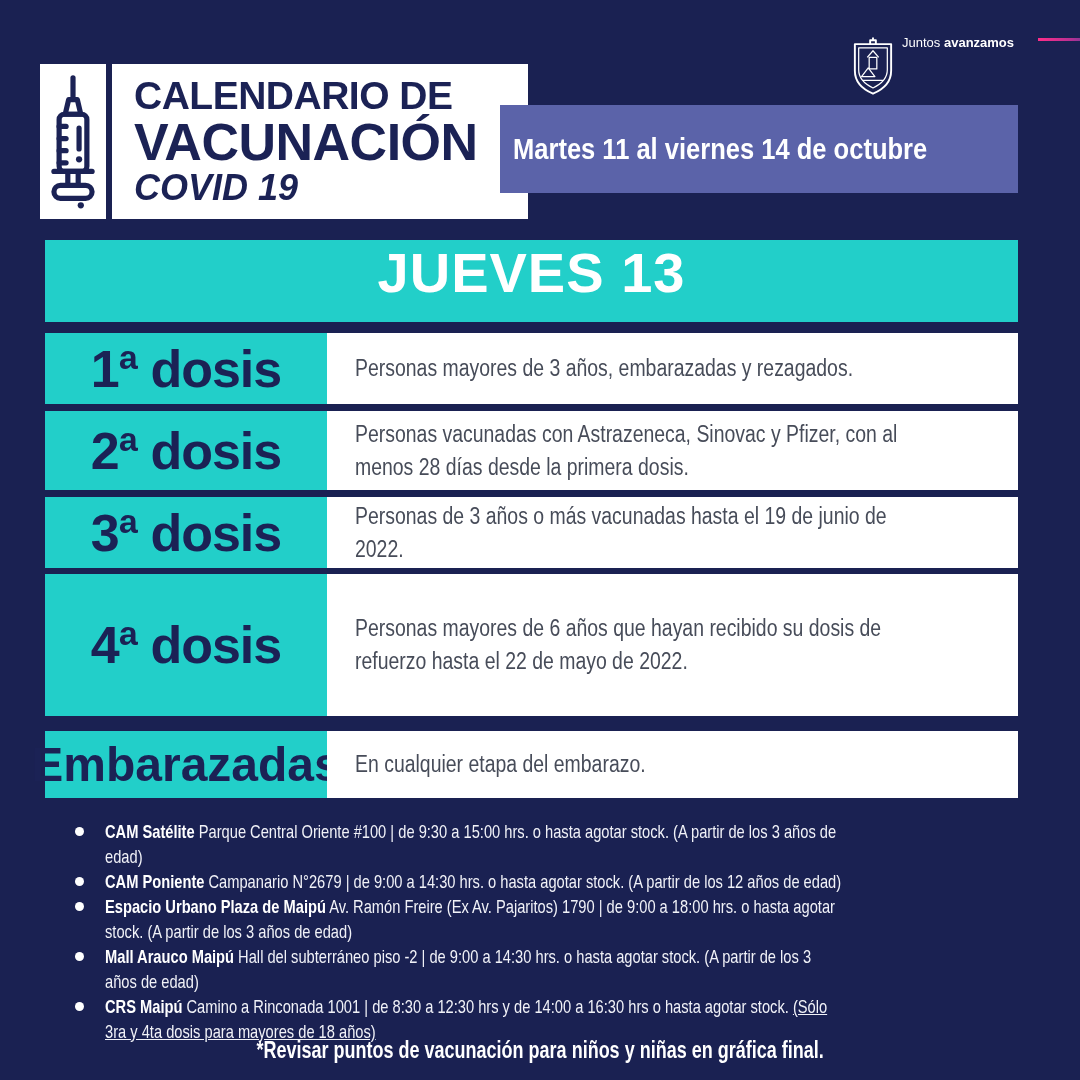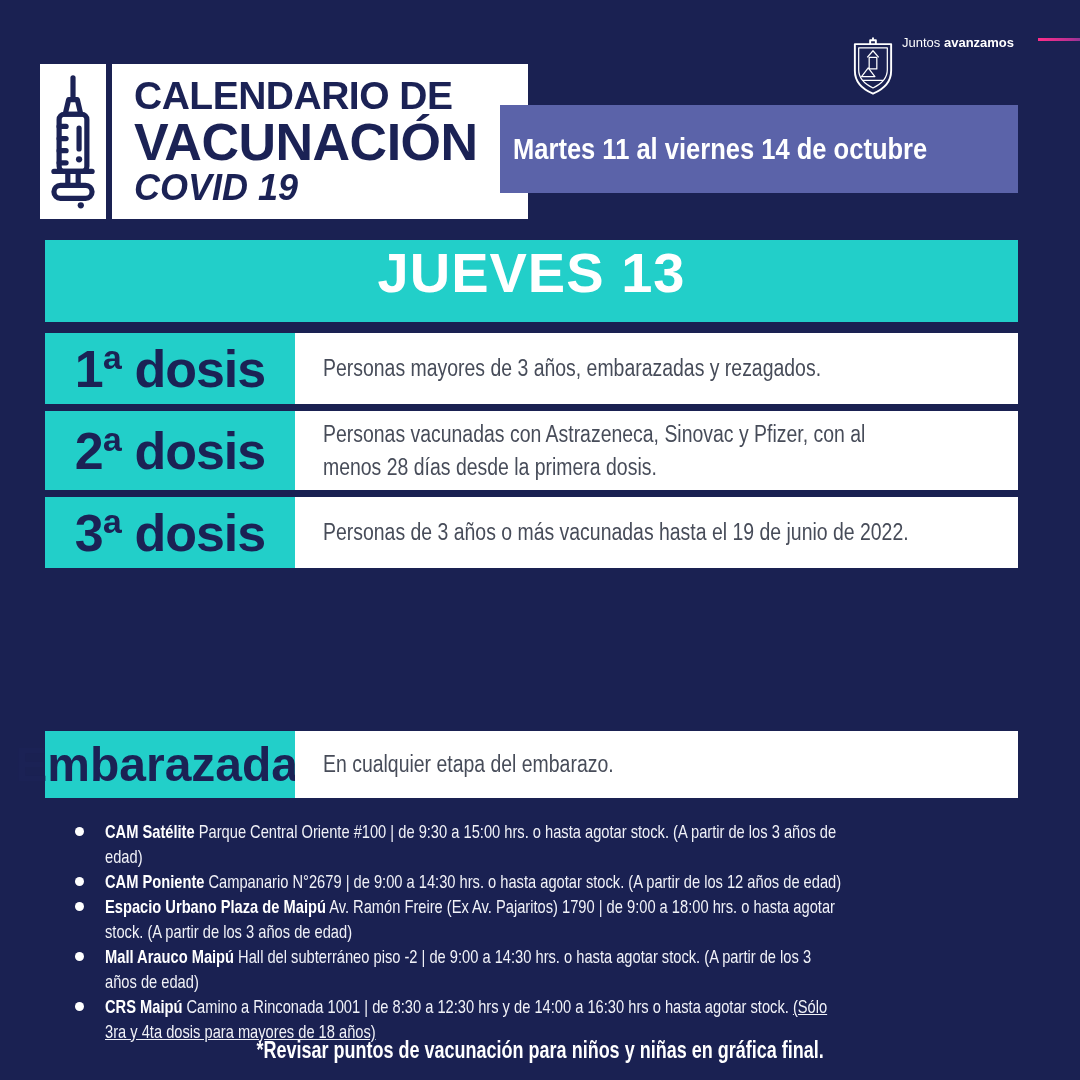--- a/index.html
+++ b/index.html
@@ -47,21 +47,21 @@
   }
   .day-banner span { color:#ffffff; font-weight:700; font-size:56px; letter-spacing:1px; }
   
   .row { position:absolute; left:45px; width:973px; display:flex; }
   .row-1 { top:333px; height:71px; }
   .row-2 { top:411px; height:79px; }
   .row-3 { top:497px; height:71px; }
   .row-4 { top:574px; height:142px; }
   .row-5 { top:731px; height:67px; }
   .row-label {
-    width:250px; flex:none; background:#22cfc9; color:#1b2255;
+    width:282px; flex:none; background:#22cfc9; color:#1b2255;
     display:flex; align-items:center; justify-content:center;
     font-weight:700; font-size:52px; letter-spacing:-1px;
   }
   .row-5 .row-label { font-size:48px; letter-spacing:0; }
   .row-desc {
     flex:1; background:#ffffff; display:flex; align-items:center;
     padding-left:28px; overflow:hidden;
   }
   .row-desc p {
     width:735px; transform:scaleX(0.845); transform-origin:left center;
@@ -170,20 +170,28 @@
 
   <section class="row row-3">
     <div class="row-label">
         <span>3ª dosis</span>
       </div>
     <div class="row-desc">
         <p>Personas de 3 años o más vacunadas hasta el 19 de junio de 2022.</p>
       </div>
   </section>
 
+  <section class="row row-4">
+    <div class="row-label">
+        <span>4ª dosis</span>
+      </div>
+    <div class="row-desc">
+        <p>Personas mayores de 6 años que hayan recibido su dosis de refuerzo hasta el 22 de mayo de 2022.</p>
+      </div>
+  </section>
 
   <section class="row row-5">
     <div class="row-label">
         <span>Embarazadas</span>
       </div>
     <div class="row-desc">
         <p>En cualquier etapa del embarazo.</p>
       </div>
   </section>
 

